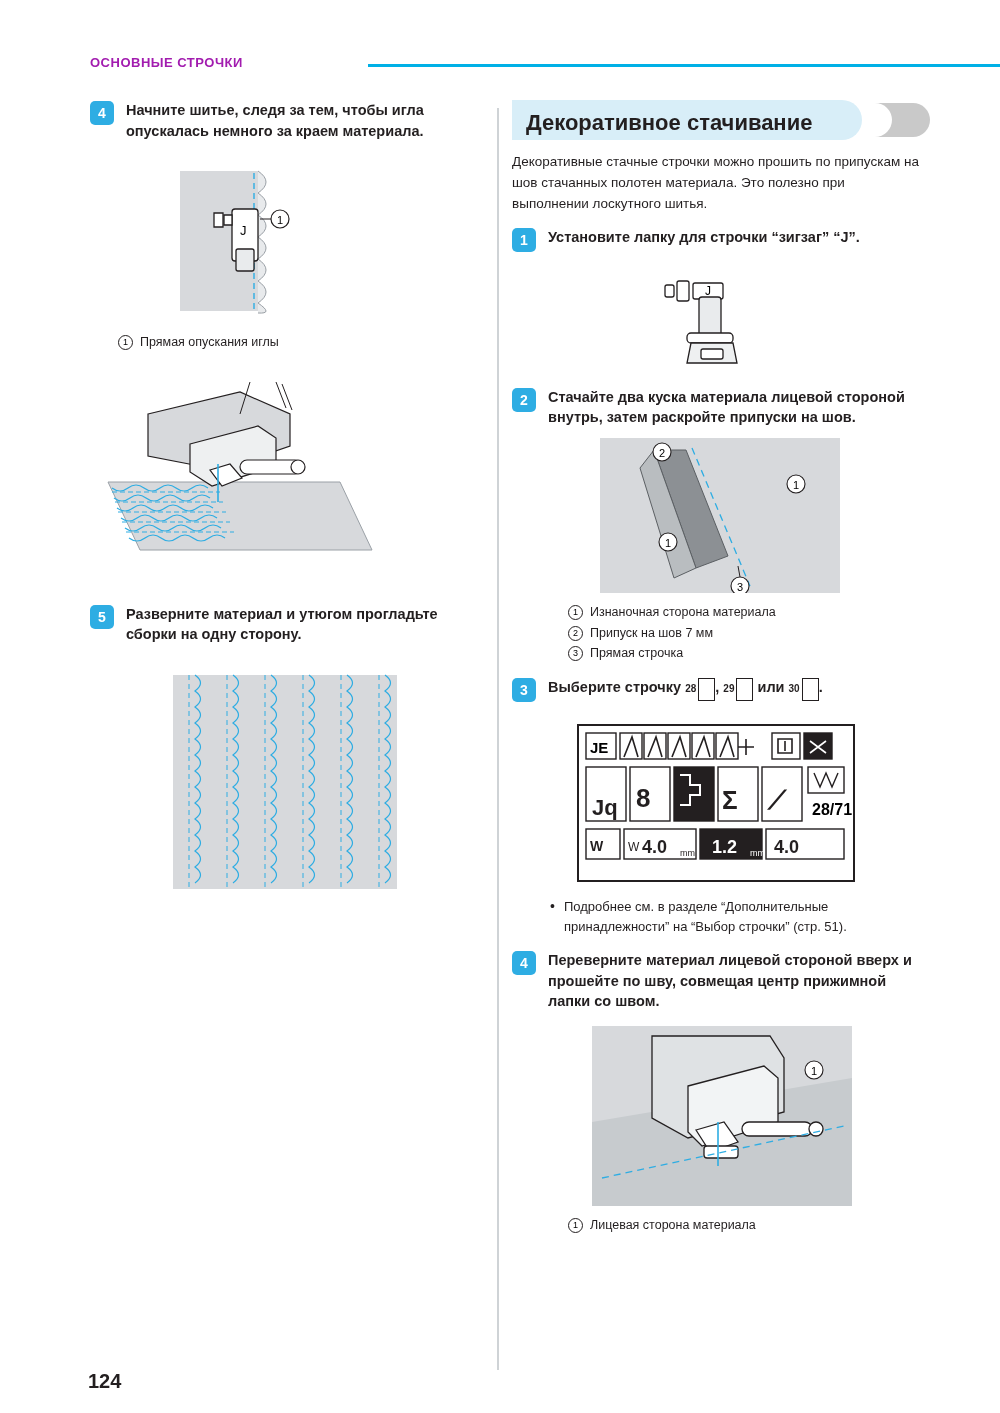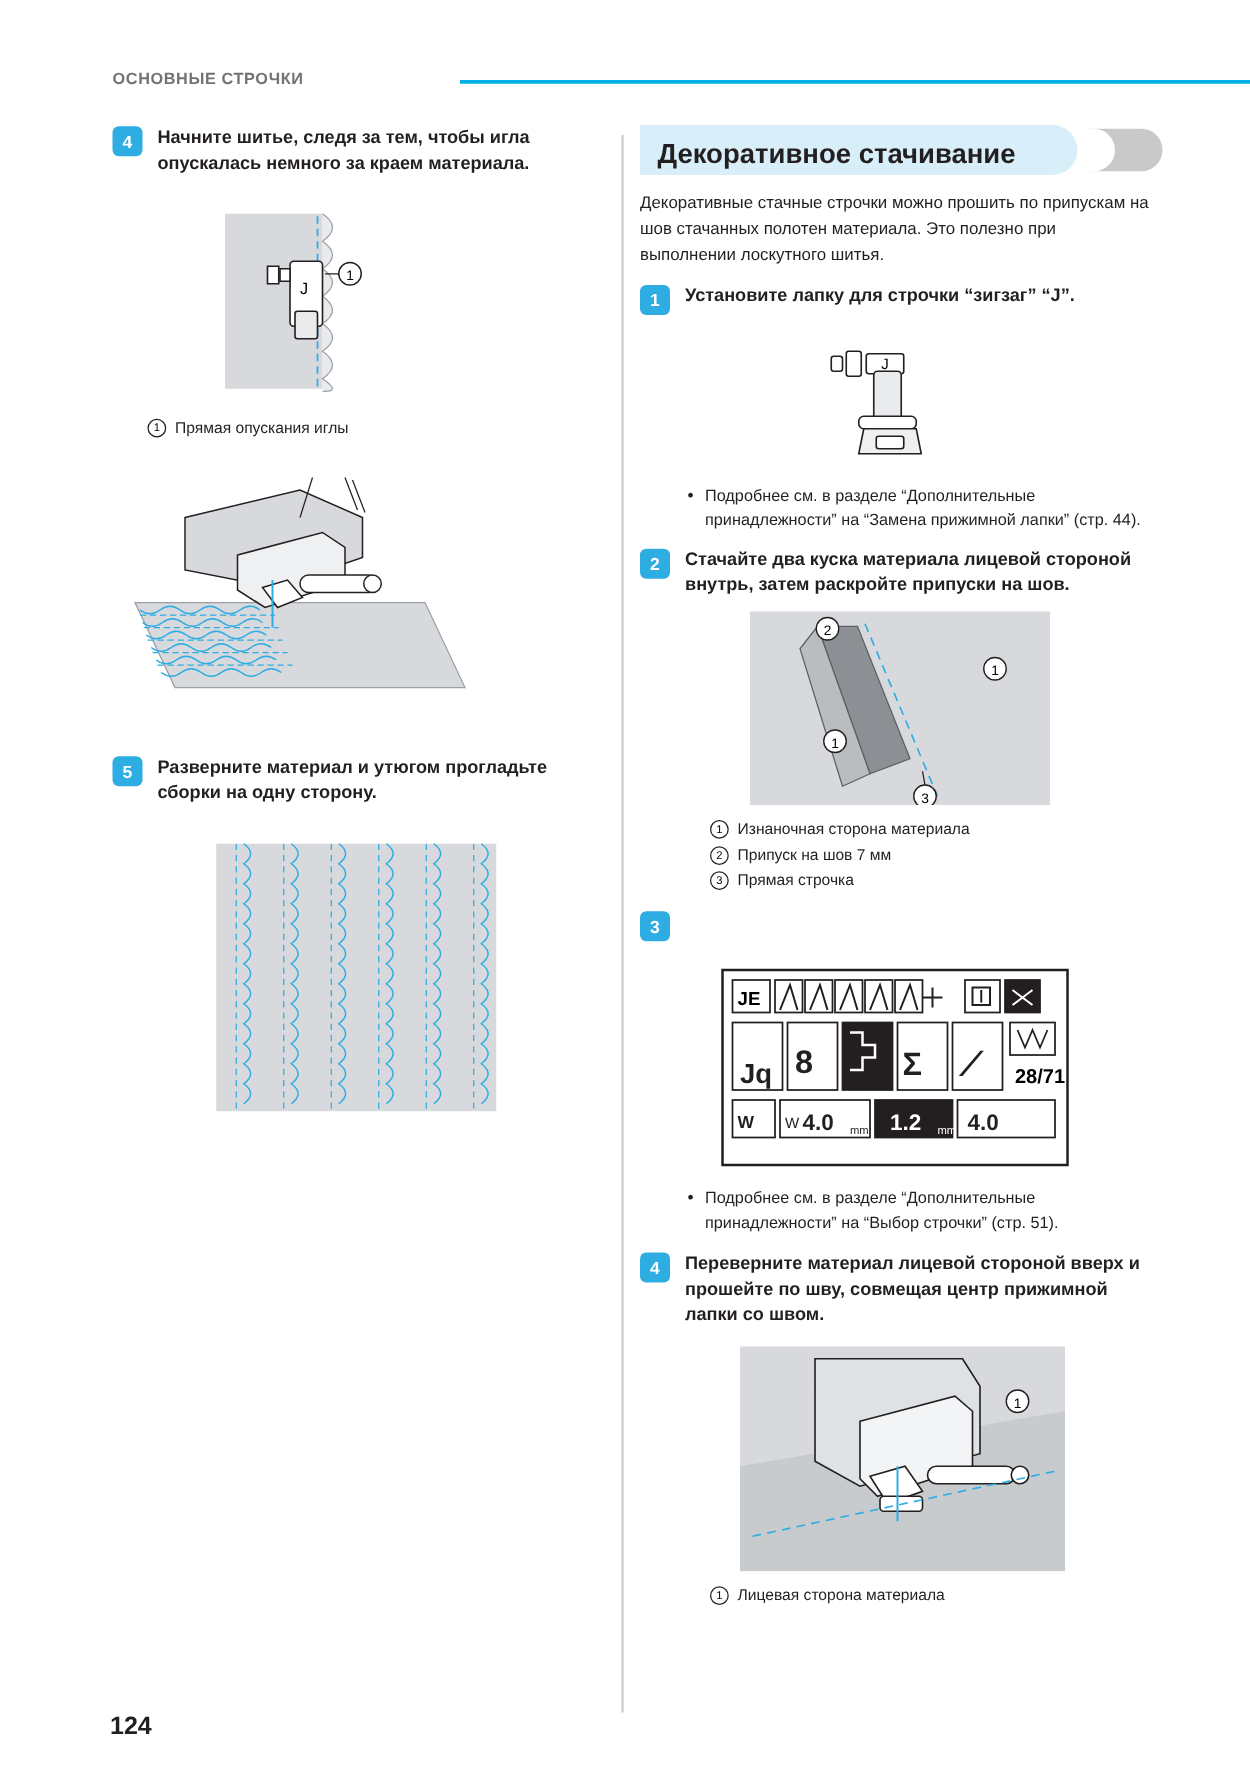--- a/index.html
+++ b/index.html
@@ -17,21 +17,21 @@
   }
 
   
   .header{
     position:absolute;
     left:90px;top:55px;width:830px;height:26px;
   }
   .header-title{
     position:absolute;left:0;top:0;
     font-size:13px;font-weight:bold;letter-spacing:.5px;
-    color:#737373;
+    color:#a21caf;
   }
   .header-rule{
     position:absolute;left:278px;top:9px;width:642px;height:3px;
     background:#00b0e6;
   }
 
   
   .col-left{position:absolute;left:90px;top:100px;width:390px;}
   .col-right{position:absolute;left:512px;top:100px;width:408px;}
   .col-divider{
@@ -267,23 +267,20 @@
           <rect x="24" y="18" width="9" height="12" rx="2"></rect>
           <rect x="58" y="30" width="22" height="40" rx="3" fill="#e9ebed"></rect>
           <rect x="46" y="66" width="46" height="10" rx="4"></rect>
           <path d="M50 76 L92 76 L96 96 L46 96 Z" fill="#eef0f1"></path>
           <rect x="60" y="82" width="22" height="10" rx="2" fill="#ffffff"></rect>
         </g>
         <text x="64" y="28" font-size="12" font-family="Liberation Sans, sans-serif">J</text>
       </svg>
     </div>
 
-    <div class="bullets">
-      <div class="b">Подробнее см. в разделе “Дополнительные принадлежности” на “Замена прижимной лапки” (стр. 44).</div>
-    </div>
 
     <div class="step" style="margin-top:8px;">
       <div class="step-num">2</div>
       <div class="step-text">Стачайте два куска материала лицевой стороной внутрь, затем раскройте припуски на шов.</div>
     </div>
 
     <div class="fig" style="margin-top:10px;margin-left:88px;">
       <svg width="240" height="155" viewBox="0 0 240 155">
         <rect x="0" y="0" width="240" height="155" fill="#d7d9dc"></rect>
 
@@ -316,20 +313,36 @@
         <span class="caption">Припуск на шов 7 мм</span>
       </div>
       <div class="cap-row">
         <span class="circnum">3</span>
         <span class="caption">Прямая строчка</span>
       </div>
     </div>
 
     <div class="step" style="margin-top:14px;">
       <div class="step-num">3</div>
+      <div class="step-text">
+        <span>Выберите строчку</span>
+        <span class="inline-stitch">
+          <span class="sup">28</span>
+            <span class="stitch-box"></span>
+        </span>,
+        <span class="inline-stitch">
+          <span class="sup">29</span>
+            <span class="stitch-box"></span>
+        </span>
+        <span>или</span>
+        <span class="inline-stitch">
+          <span class="sup">30</span>
+            <span class="stitch-box"></span>
+        </span><span>.</span>
+      </div>
     </div>
 
     <div class="fig fig-center" style="margin-top:12px;">
       <svg width="280" height="160" viewBox="0 0 280 160">
         <rect x="2" y="2" width="276" height="156" fill="#ffffff" stroke="#231f20" stroke-width="2"></rect>
 
         <g stroke="#231f20" stroke-width="1.4" fill="none">
           <rect x="10" y="10" width="30" height="26"></rect>
           <rect x="44" y="10" width="22" height="26"></rect>
           <rect x="68" y="10" width="22" height="26"></rect>

